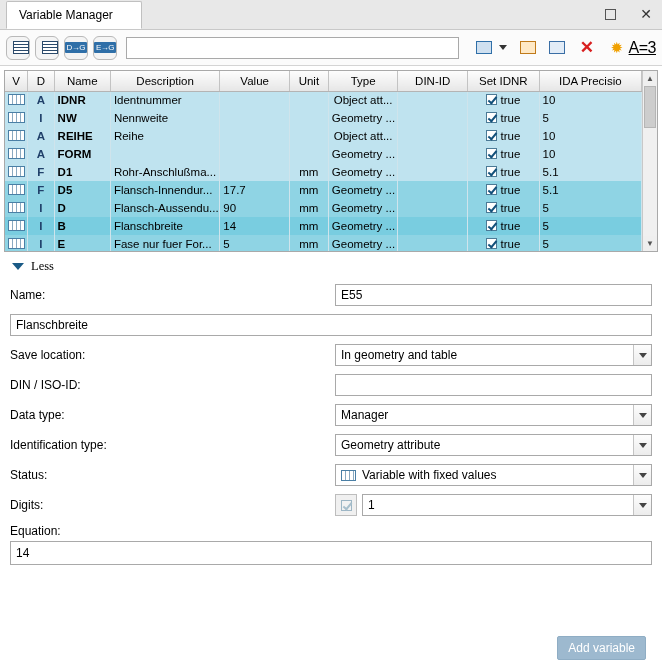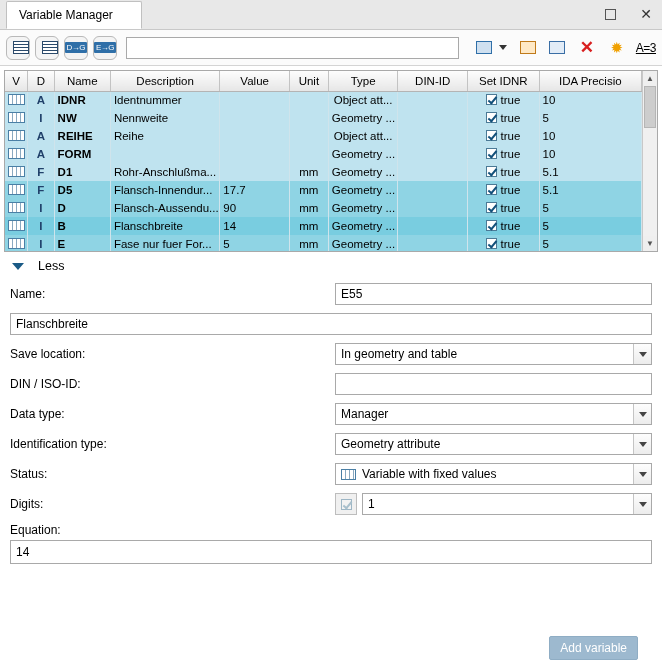--- a/index.html
+++ b/index.html
@@ -87,21 +87,21 @@
     min-width: 0;
   }
   .caret-dn {
     width: 0; height: 0;
     border-left: 4px solid transparent;
     border-right: 4px solid transparent;
     border-top: 5px solid #333;
   }
   .x-red { color: #d81f1f; font-size: 17px; font-weight: bold; line-height: 1; }
   .gear { color: #f0a000; font-size: 15px; line-height: 1; }
-  .a3 { font-size: 12px; letter-spacing: -0.5px; text-decoration: underline; }
+  .a3 { font-size: 16px; letter-spacing: -0.5px; text-decoration: underline; }
 
   
   .tablewrap {
     height: 182px;
     border: 1px solid #a9a9a9;
     margin: 4px 4px 0 4px;
     display: flex;
     background: #fff;
     position: relative;
     overflow: hidden;
@@ -184,23 +184,24 @@
     background: #cdcdcd;
     border: 1px solid #b5b5b5;
     height: 42px;
     margin: 0 1px;
   }
   .sc-track { flex: 1; }
 
   
   .less-row {
     display: flex; align-items: center;
-    gap: 14px;
+    gap: 7px;
     padding: 7px 16px 6px 12px;
     font-size: 12.5px;
+    font-family: Liberation Serif, serif;
   }
   .tri-dn {
     width: 0; height: 0;
     border-left: 6px solid transparent;
     border-right: 6px solid transparent;
     border-top: 7px solid #1a5a86;
   }
 
   
   .form {
@@ -282,21 +283,21 @@
     margin: 0 10px;
     height: 24px;
     border: 1px solid #a9a9a9;
     background: #fff;
     display: flex; align-items: center;
     padding: 0 5px;
     font-size: 12px;
   }
   .bottombar {
     position: absolute;
-    left: 0; right: 16px; bottom: 0;
+    left: 0; right: 8px; bottom: 0;
     height: 38px;
     display: flex;
     justify-content: flex-end;
     align-items: center;
     padding-right: 8px;
   }
   .addbtn {
     background: #9db9cf;
     color: #ffffff;
     border: 1px solid #8fadc4;

